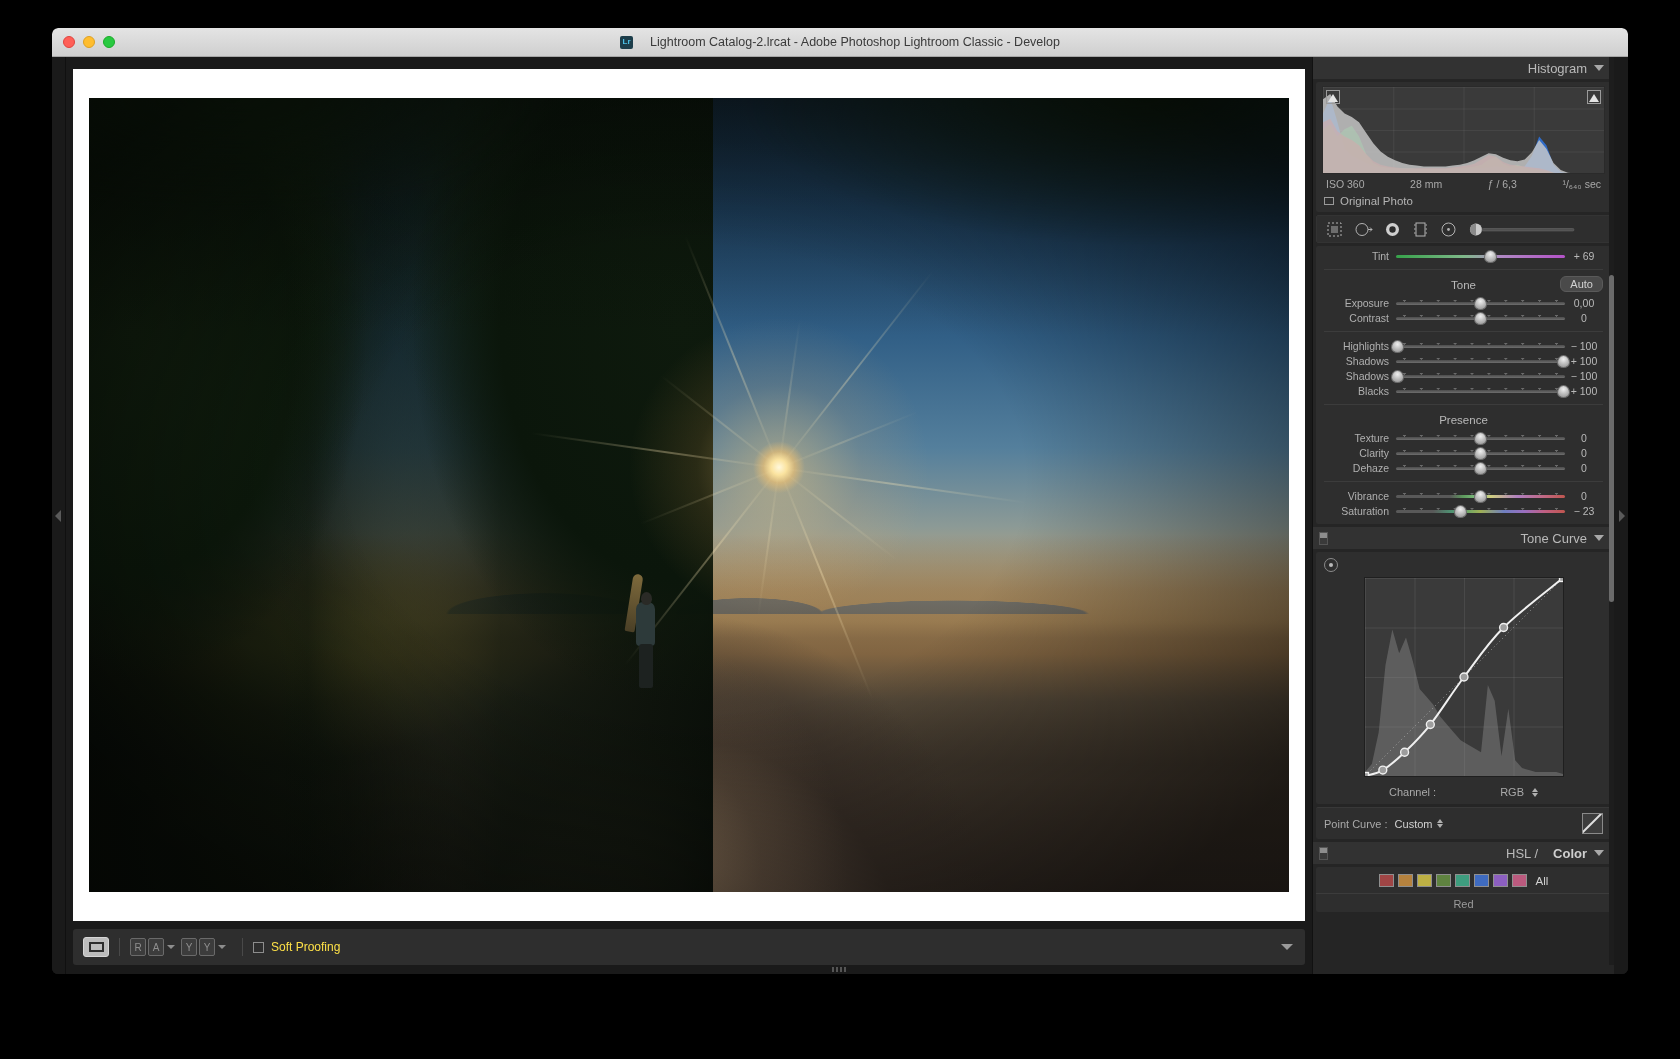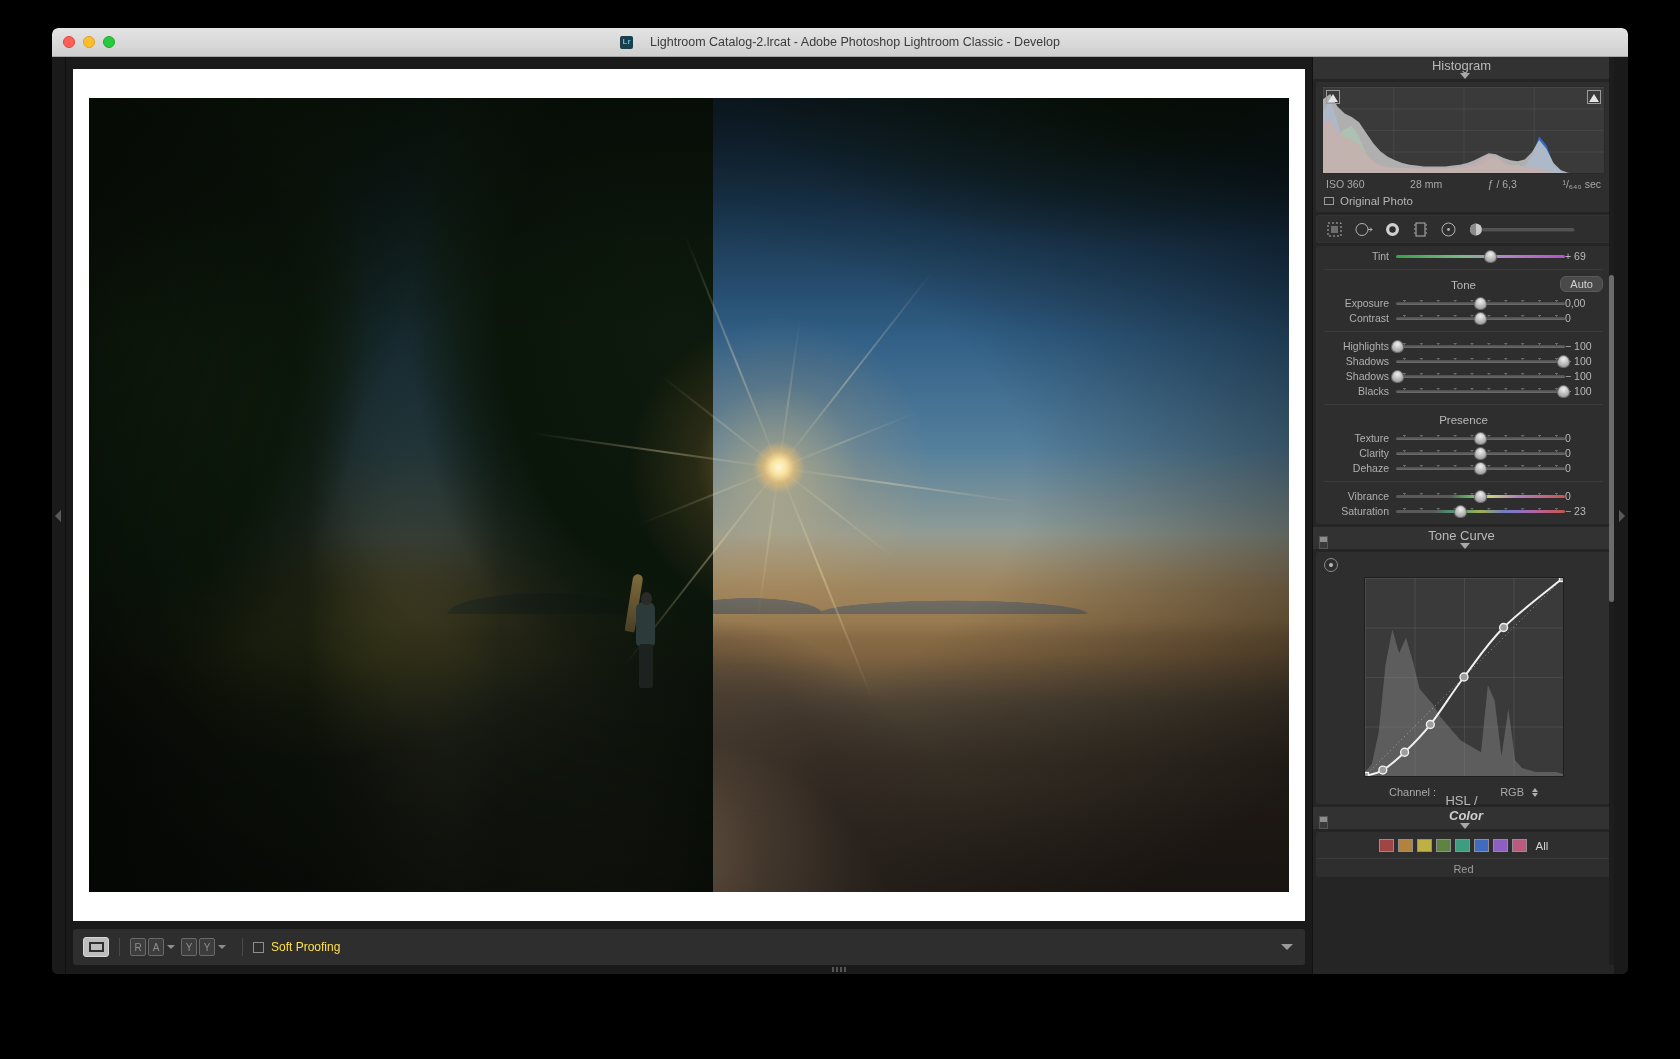--- a/index.html
+++ b/index.html
@@ -258,21 +258,20 @@
   #rp-scroll {
     flex: 1; overflow: hidden; position: relative;
   }
   .panel-header {
     height: 22px;
     display: flex; align-items: center; justify-content: flex-end;
     padding: 0 10px 0 6px;
     color: #b9b9b9; font-size: 13px;
     background: #323232;
     position: relative;
-    flex-direction: column;
   }
   .panel-header .hdr-sw {
     position: absolute; left: 6px;
     width: 9px; height: 13px;
     background: linear-gradient(to bottom, #8d8d8d 50%, #3a3a3a 50%);
     border: 1px solid #555;
   }
   .panel-header .hdr-tri {
     width: 0; height: 0; margin-left: 7px;
     border-left: 5px solid transparent;
@@ -379,21 +378,21 @@
     background-position: 0 0;
     opacity: .8;
   }
   .knob {
     position: absolute; top: -1px; width: 13px; height: 13px;
     margin-left: -6.5px;
     background: radial-gradient(circle at 50% 30%, #efefef, #b3b3b3 60%, #8e8e8e 100%);
     border-radius: 50% 50% 50% 50% / 58% 58% 42% 42%;
     border: 1px solid #6e6e6e;
   }
-  .sval { width: 40px; text-align: left; flex: none; color: #b9b9b9; padding-right: 2px; }
+  .sval { width: 40px; text-align: center; flex: none; color: #b9b9b9; padding-right: 2px; }
   .sdiv { height: 1px; background: #3c3c3c; margin: 6px 2px; }
 
   
   #tc-box { padding: 6px; }
   #tc-target {
     width: 14px; height: 14px; border: 1px solid #8a8a8a; border-radius: 50%;
     display: flex; align-items: center; justify-content: center;
     margin: 0 0 5px 2px;
   }
   #tc-target i { width: 4px; height: 4px; background: #b9b9b9; border-radius: 50%; }
@@ -820,25 +819,34 @@
           <div class="tc-row">
             <span class="lab">Channel :</span>
             <span>RGB</span>
             <span class="stepper">
                 <i class="up"></i>
                 <i class="dn"></i>
               </span>
           </div>
         </div>
 
+        <div id="pc-row">
+          <span>Point Curve :</span>
+          <span style="color:#d2d2d2;margin-left:7px;">Custom</span>
+          <span class="stepper">
+              <i class="up"></i>
+              <i class="dn"></i>
+            </span>
+          <span id="pc-icon"></span>
+        </div>
 
         <div class="panel-header">
           <i class="hdr-sw"></i>
           <span>HSL /</span>
-          <b style="margin-left:9px;font-style:italic;">Color</b>
+          <b style="margin-left:15px;">Color</b>
           <i class="hdr-tri"></i>
         </div>
         <div class="panel-box" style="padding:0;">
           <div id="hsl-swatches">
               <div class="sw" style="background: rgb(160, 69, 69);"></div>
               <div class="sw" style="background: rgb(181, 130, 62);"></div>
               <div class="sw" style="background: rgb(189, 176, 68);"></div>
               <div class="sw" style="background: rgb(95, 131, 64);"></div>
               <div class="sw" style="background: rgb(62, 157, 127);"></div>
               <div class="sw" style="background: rgb(63, 107, 192);"></div>

